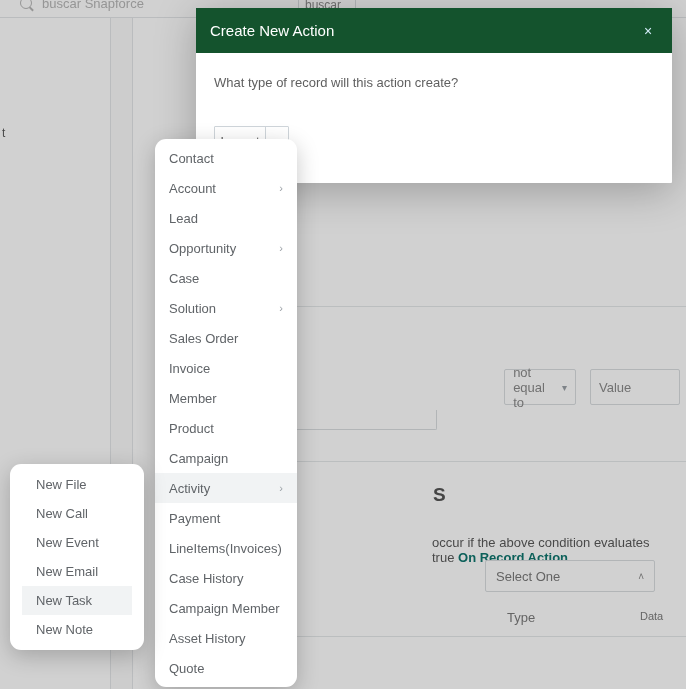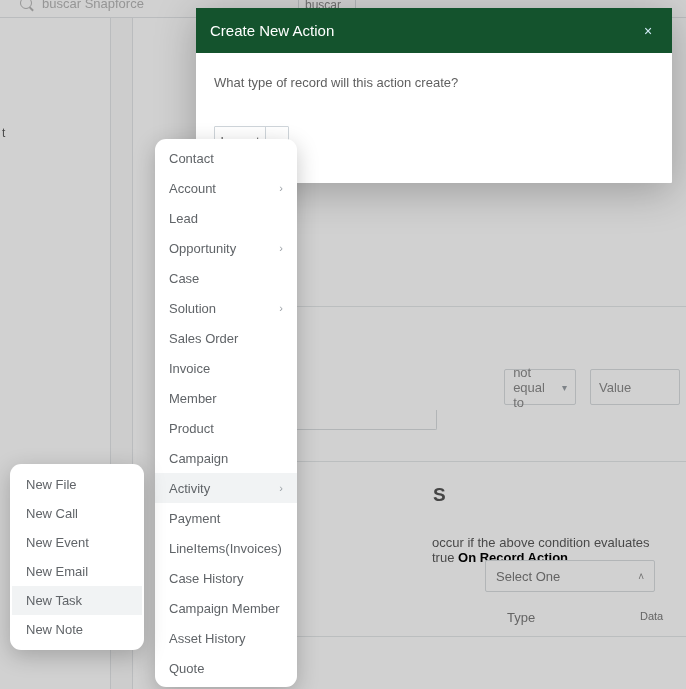--- a/index.html
+++ b/index.html
@@ -123,21 +123,21 @@
   }
 
   .section-s {
     position:absolute; left:300px; top:466px;
     font-size:19px; font-weight:700; color:#555;
   }
   .sentence {
     position:absolute; left:299px; top:517px; right:20px;
     font-size:13px; color:#5a5a5a;
   }
-  .sentence b { font-weight:700; color:#000000; }
+  .sentence b { font-weight:700; color:#0f766e; }
   .select-one {
     position:absolute; left:352px; top:542px; width:170px; height:32px;
     border:1px solid #d9dde0; background:#fff; display:flex; align-items:center; justify-content:space-between;
     padding:0 10px; color:#7a7a7a; font-size:13px; border-radius:2px;
   }
   .select-one .chev-up { font-size:10px; color:#888; }
   .cols-head {
     position:absolute; left:346px; top:592px; color:#7b7b7b; font-size:13px;margin-left:28px;
   }
   .cols-head2 {
@@ -190,21 +190,21 @@
     padding:4px 0;
   }
   .menu-item {
     height:30px; display:flex; align-items:center; justify-content:space-between;
     padding:0 14px; color:#606468; font-size:13px; cursor:pointer;
   }
   .menu-item .chev { font-size:11px; color:#9aa0a6; }
   .menu-item.hover { background:#f1f3f4; }
 
   .menu-main { left:155px; top:139px; width:142px; }
-  .menu-sub  { left:10px;  top:464px; width:134px; padding:6px 2px;}
+  .menu-sub  { left:10px;  top:464px; width:134px; padding:6px 12px;}
   .menu-sub .menu-item { height:29px; }
 
   
   .icon-search::before {
     content:"";
     display:inline-block;
     width:10px; height:10px;
     border:1.5px solid #b7b7b7;
     border-radius:50%;
     position:relative;

